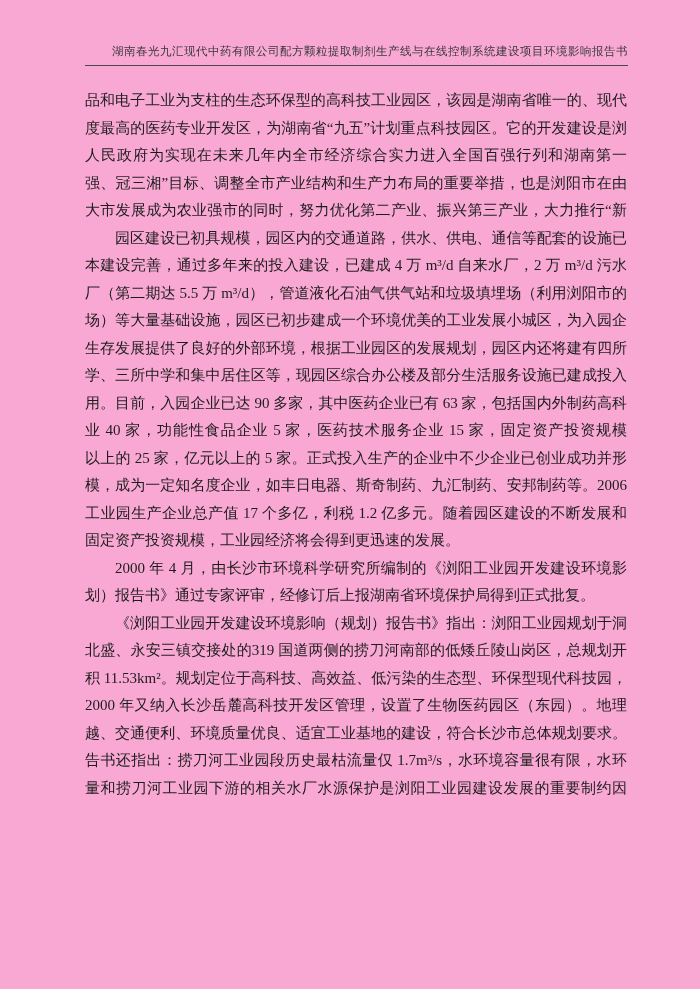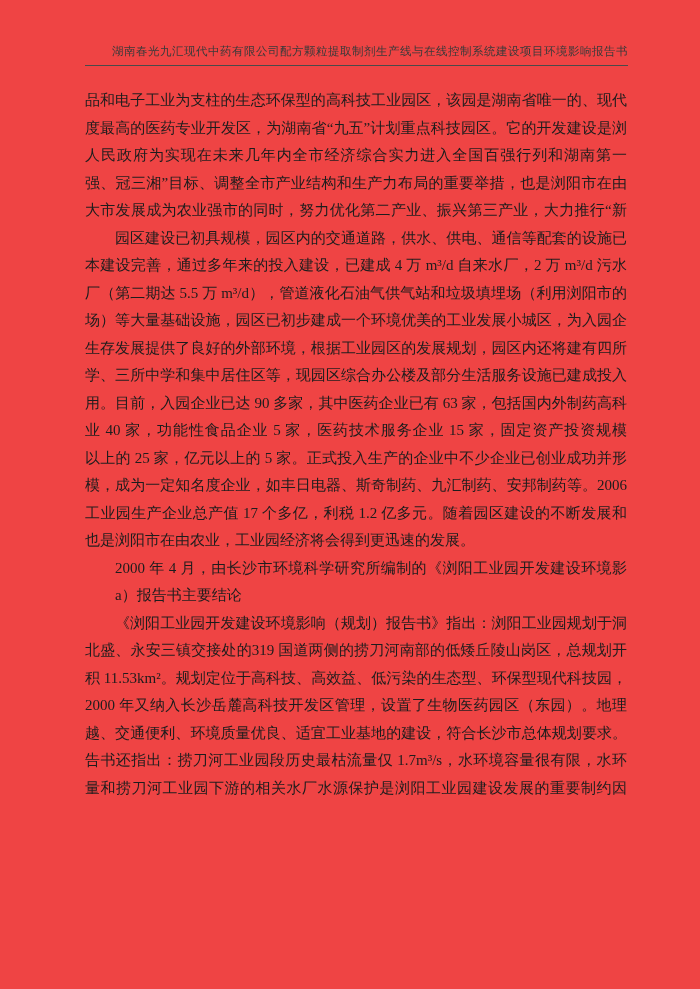--- a/index.html
+++ b/index.html
@@ -4,21 +4,21 @@
 <style>
   html, body {
     margin: 0;
     padding: 0;
     background: #ffffff;
   }
   .page {
     position: relative;
     width: 700px;
     height: 989px;
-    background: #ef4444;
+    background: #f9a8d4;
     overflow: hidden;
     font-family: "Liberation Serif", "DejaVu Serif", serif;
     color: #1c1c1c;
   }
   .header {
     position: absolute;
     left: 85px;
     right: 72px;
     top: 44px;
     text-align: right;
@@ -82,27 +82,25 @@
         <div class="line">本建设完善，通过多年来的投入建设，已建成 4 万 m³/d 自来水厂，2 万 m³/d 污水处理</div>
         <div class="line">厂（第二期达 5.5 万 m³/d），管道液化石油气供气站和垃圾填埋场（利用浏阳市的填埋</div>
         <div class="line">场）等大量基础设施，园区已初步建成一个环境优美的工业发展小城区，为入园企业的</div>
         <div class="line">生存发展提供了良好的外部环境，根据工业园区的发展规划，园区内还将建有四所小</div>
         <div class="line">学、三所中学和集中居住区等，现园区综合办公楼及部分生活服务设施已建成投入使</div>
         <div class="line">用。目前，入园企业已达 90 多家，其中医药企业已有 63 家，包括国内外制药高科技企</div>
         <div class="line">业 40 家，功能性食品企业 5 家，医药技术服务企业 15 家，固定资产投资规模 5000 万</div>
         <div class="line">以上的 25 家，亿元以上的 5 家。正式投入生产的企业中不少企业已创业成功并形成规</div>
         <div class="line">模，成为一定知名度企业，如丰日电器、斯奇制药、九汇制药、安邦制药等。2006 年</div>
         <div class="line">工业园生产企业总产值 17 个多亿，利税 1.2 亿多元。随着园区建设的不断发展和招商引</div>
-        <div class="line">也是浏阳市在由农业，工业园经济将会得到更迅速的发展。</div>
+        <div class="line">固定资产投资规模，工业园经济将会得到更迅速的发展。</div>
       </div>
       <div class="para indent">
         <div class="line">2000 年 4 月，由长沙市环境科学研究所编制的《浏阳工业园开发建设环境影响（规</div>
-      </div>
-      <div class="para indent">
-        <div class="line">a）报告书主要结论</div>
+        <div class="line">划）报告书》通过专家评审，经修订后上报湖南省环境保护局得到正式批复。</div>
       </div>
       <div class="para indent">
         <div class="line">《浏阳工业园开发建设环境影响（规划）报告书》指出：浏阳工业园规划于洞阳、</div>
         <div class="line">北盛、永安三镇交接处的319 国道两侧的捞刀河南部的低矮丘陵山岗区，总规划开发面</div>
         <div class="line">积 11.53km²。规划定位于高科技、高效益、低污染的生态型、环保型现代科技园，</div>
         <div class="line">2000 年又纳入长沙岳麓高科技开发区管理，设置了生物医药园区（东园）。地理位置优</div>
         <div class="line">越、交通便利、环境质量优良、适宜工业基地的建设，符合长沙市总体规划要求。报</div>
         <div class="line">告书还指出：捞刀河工业园段历史最枯流量仅 1.7m³/s，水环境容量很有限，水环境容</div>
         <div class="line">量和捞刀河工业园下游的相关水厂水源保护是浏阳工业园建设发展的重要制约因素。</div>
       </div>

